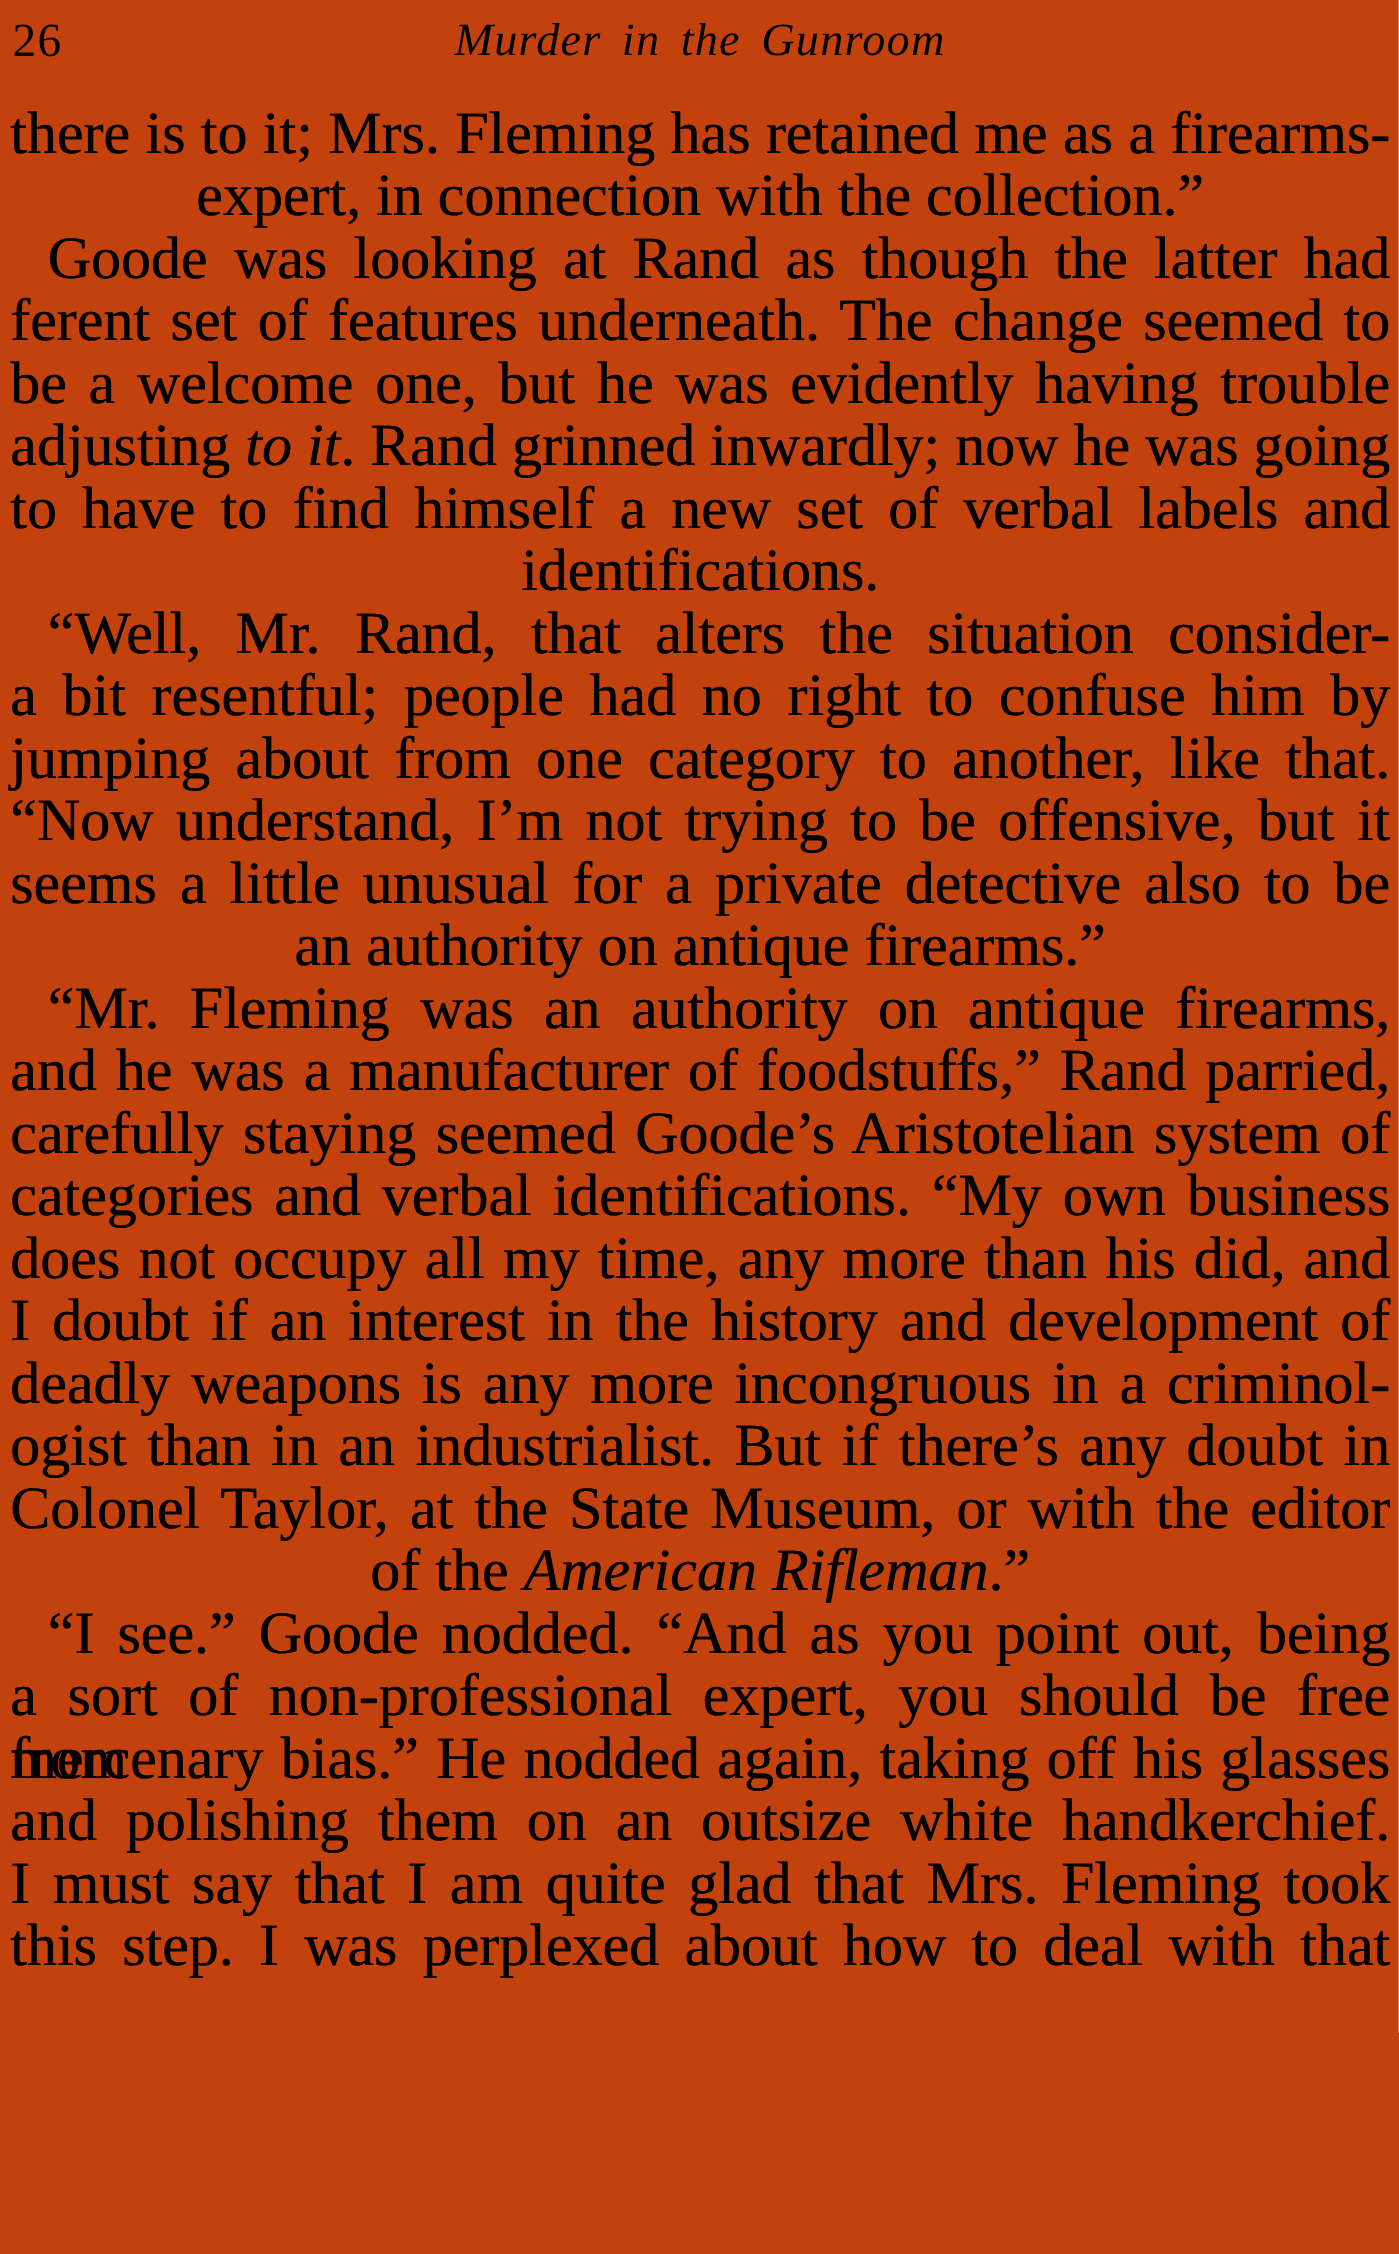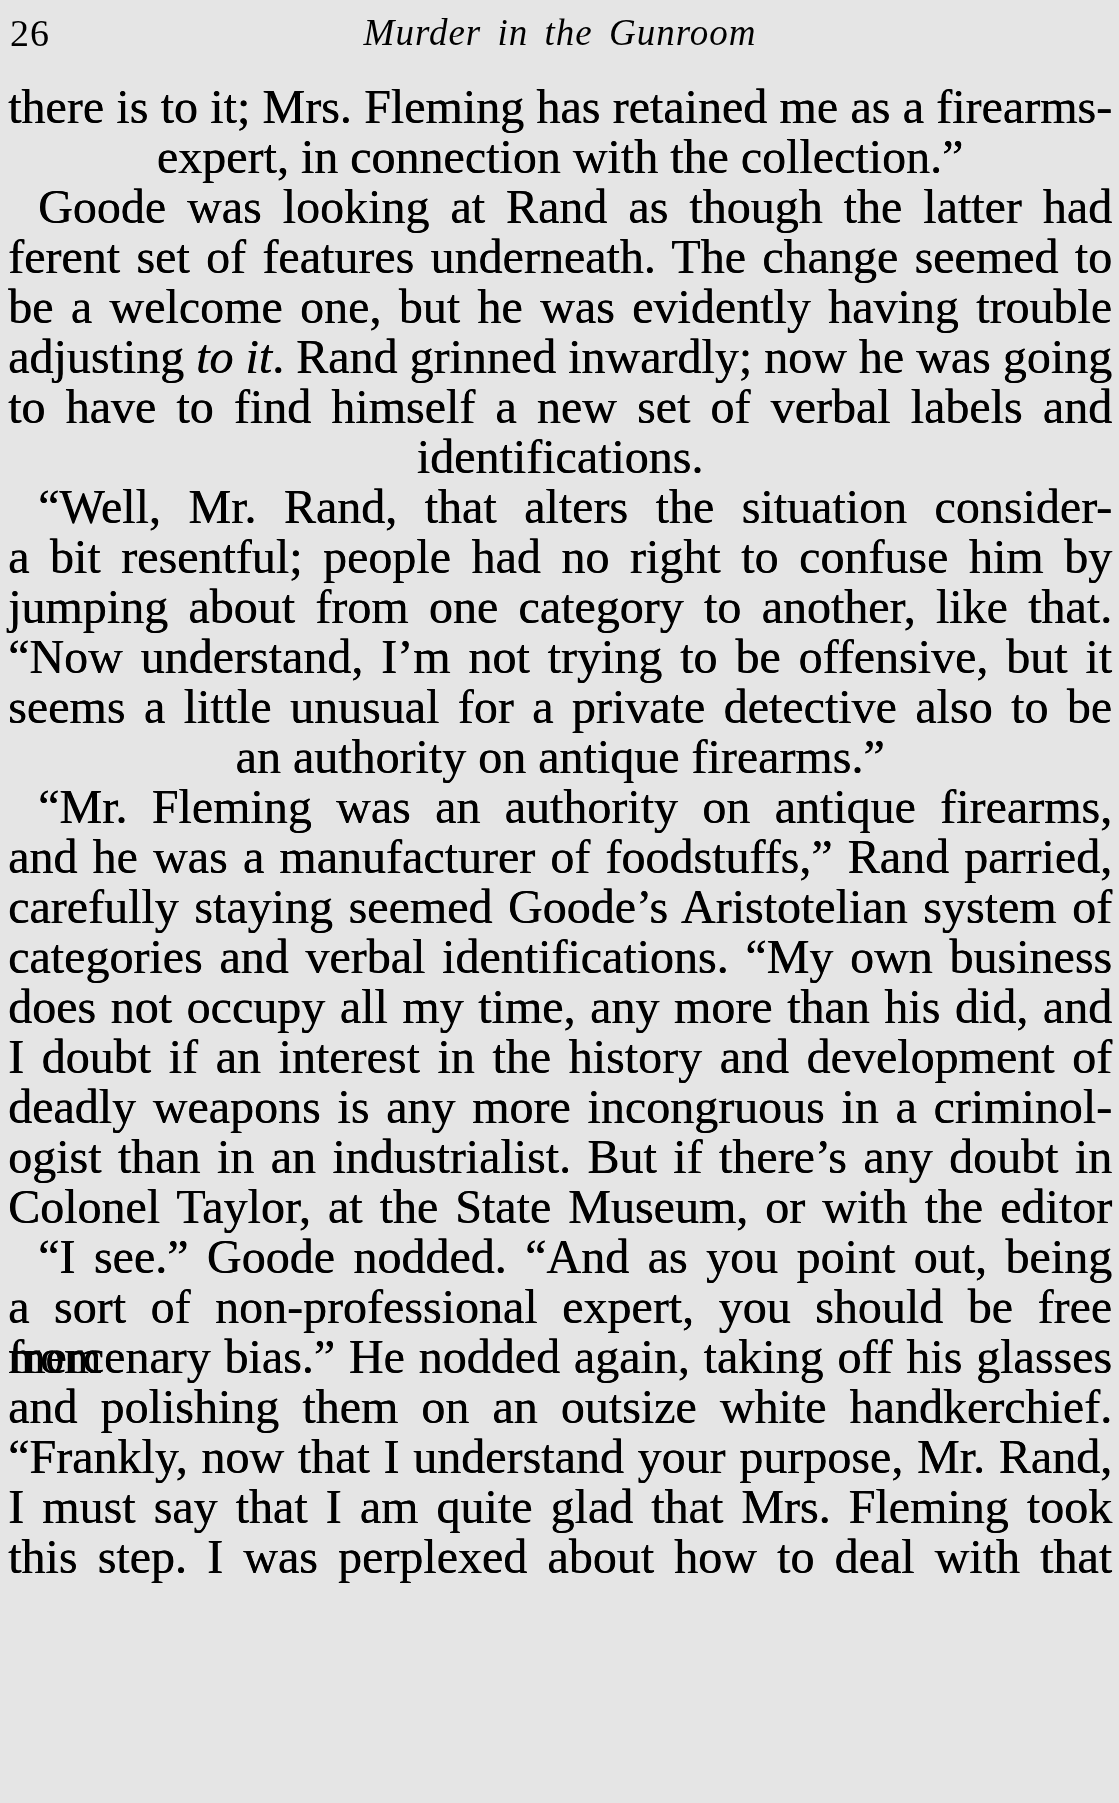--- a/index.html
+++ b/index.html
@@ -13,21 +13,21 @@
     overflow: hidden;
     color: #000000;
     font-family: "Liberation Serif", serif;
     -webkit-font-smoothing: antialiased;
   }
   .page {
     box-sizing: border-box;
     width: 1119px;
     height: 1803px;
     padding: 8px 7px 0 8px;
-    background: #e5e5e5;
+    background: #c2410c;
   }
   .page-header {
     position: relative;
     height: 50px;
     line-height: 50px;
     font-size: 38px;
   }
   .page-number {
     position: absolute;
     left: 2px;
@@ -86,21 +86,21 @@
       <div class="line last">an authority on antique firearms.”</div>
       <div class="line indent">“Mr. Fleming was an authority on antique firearms,</div>
       <div class="line">and he was a manufacturer of foodstuffs,” Rand parried,</div>
       <div class="line">carefully staying seemed Goode’s Aristotelian system of</div>
       <div class="line">categories and verbal identifications. “My own business</div>
       <div class="line">does not occupy all my time, any more than his did, and</div>
       <div class="line">I doubt if an interest in the history and development of</div>
       <div class="line">deadly weapons is any more incongruous in a criminol-</div>
       <div class="line">ogist than in an industrialist. But if there’s any doubt in</div>
       <div class="line">Colonel Taylor, at the State Museum, or with the editor</div>
+      <div class="line last">of the <i>American Rifleman</i>.”</div>
       <div class="line indent">“I see.” Goode nodded. “And as you point out, being</div>
       <div class="line">a sort of non-professional expert, you should be free from</div>
       <div class="line">mercenary bias.” He nodded again, taking off his glasses</div>
       <div class="line">and polishing them on an outsize white handkerchief.</div>
-      <div class="line">“Frankly, now that I understand your purpose, Mr. Rand,</div>
       <div class="line">I must say that I am quite glad that Mrs. Fleming took</div>
       <div class="line">this step. I was perplexed about how to deal with that</div>
     </div>
 </div>
 
 </body></html>

